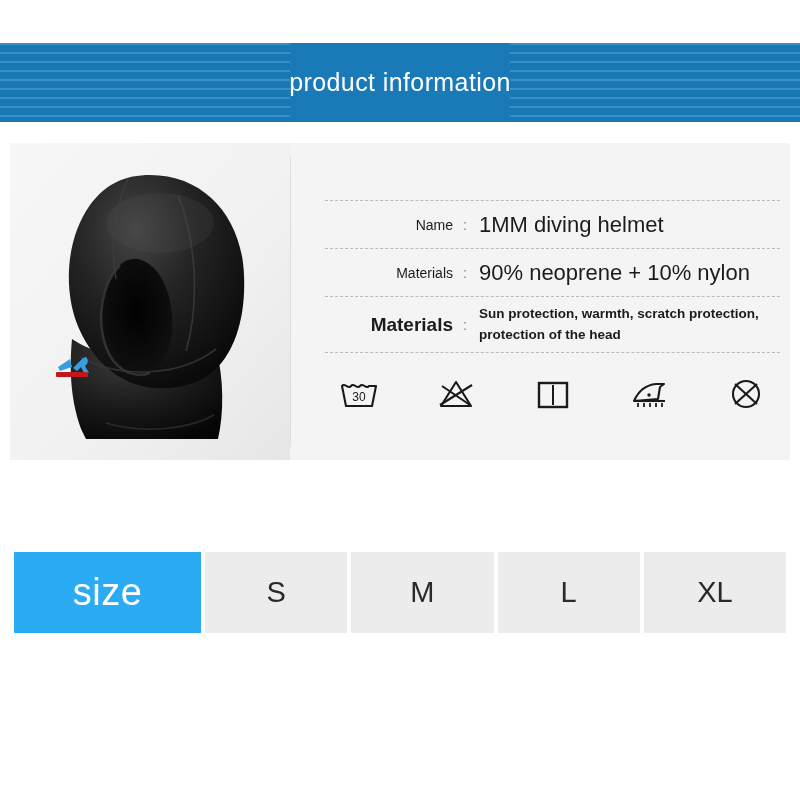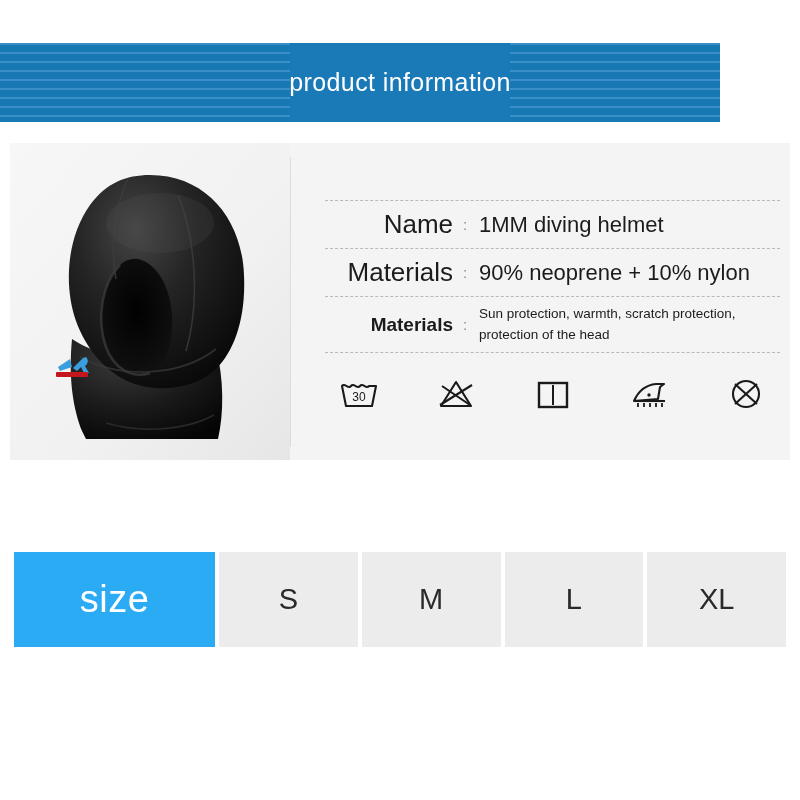--- a/index.html
+++ b/index.html
@@ -13,32 +13,31 @@
     position: relative;
     font-family: "Liberation Sans", sans-serif;
     overflow: hidden;
   }
 
   
   .banner {
     position: absolute;
     left: 0;
     top: 43px;
-    width: 672px;
+    width: 800px;
     height: 79px;
     background-color: #1878b4;
     background-image: repeating-linear-gradient(
       to bottom,
       #3a8fc8 0px,
       #3a8fc8 2px,
       #1878b4 2px,
       #1878b4 9px
     );
     overflow: hidden;
-    padding-left: 48px;
   }
   .banner-center {
     position: absolute;
     left: 290px;
     top: 0;
     width: 220px;
     height: 79px;
     background: #1a7ab8;
   }
   .banner-title {
@@ -109,21 +108,21 @@
     border-top: 1px dashed #b9b9b9;
   }
   .spec-row {
     display: flex;
     align-items: center;
     min-height: 47px;
   }
   .spec-label {
     flex: 0 0 128px;
     text-align: right;
-    font-size: 26px;
+    font-size: 14px;
     color: #1b1b1b;
     padding-right: 2px;
     white-space: nowrap;
   }
   .spec-colon {
     flex: 0 0 20px;
     text-align: center;
     font-size: 15px;
     color: #6f93ad;
   }
@@ -137,21 +136,21 @@
   .spec-row.features { min-height: 55px; }
   .spec-row.features .spec-label { font-size: 19px; font-weight: 600; }
   .spec-row.features .spec-colon { align-self: center; }
   .spec-value-multi {
     flex: 1 1 auto;
     padding-left: 4px;
     font-size: 13.5px;
     color: #1b1b1b;
     line-height: 1.55;
   }
-  .spec-value-multi div { white-space: nowrap; }
+  .spec-value-multi div { white-space: nowrap; font-weight: bold; }
 
   
   .care-row {
     position: absolute;
     left: 35px;
     top: 227px;
     width: 455px;
     display: flex;
     align-items: center;
     justify-content: space-between;
@@ -175,21 +174,21 @@
     border-collapse: separate;
     border-spacing: 4px;
     table-layout: fixed;
   }
   .size-table td {
     height: 79px;
     text-align: center;
     vertical-align: middle;
     background: #ececec;
     color: #161616;
-    padding: 8px;
+    padding: 1px;
   }
   .size-table td.head-cell {
     background: #2cabf5;
     color: #ffffff;
     width: 185px;
   }
   .size-table td.size-word {
     font-size: 38px;
     letter-spacing: 0.5px;
   }

